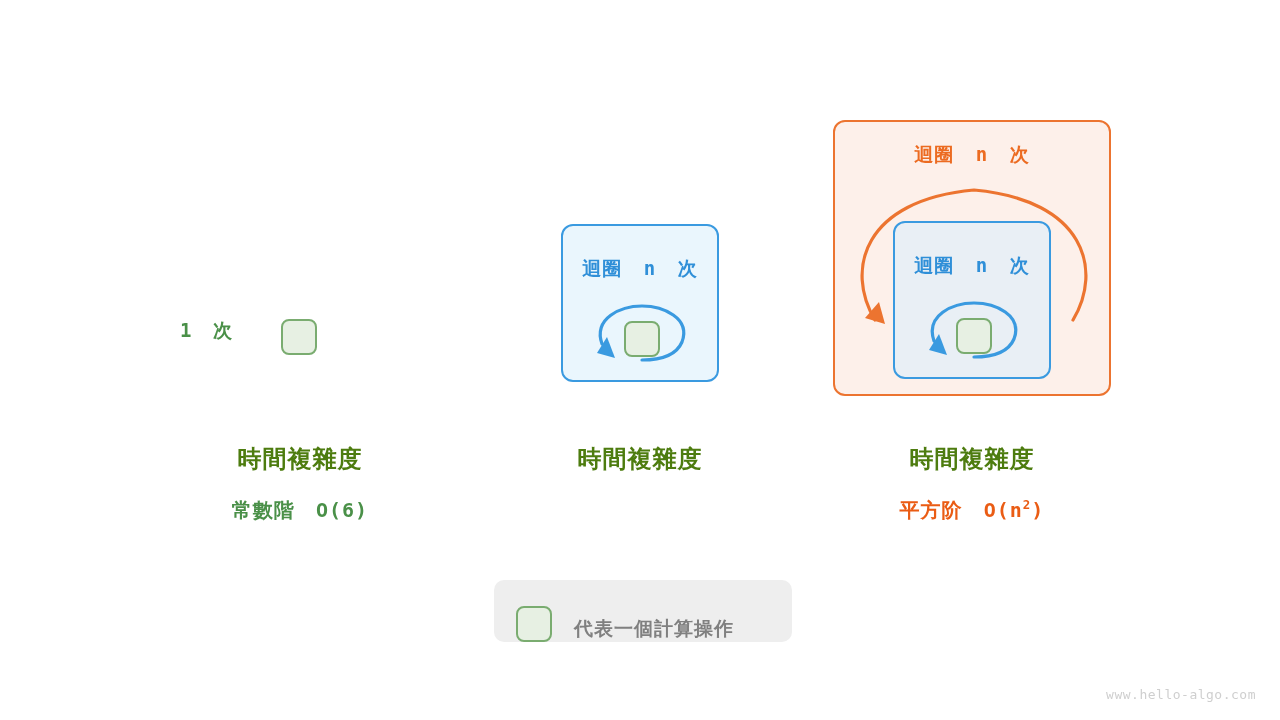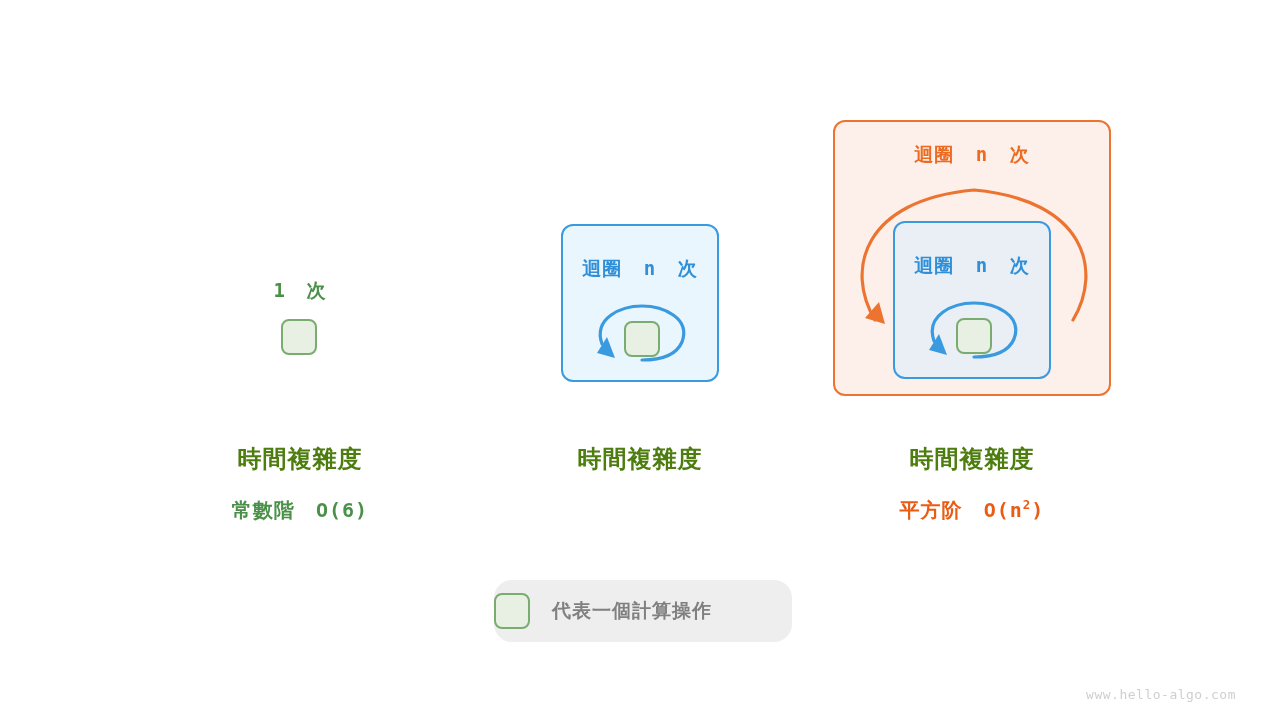--- a/index.html
+++ b/index.html
@@ -34,25 +34,25 @@
   
   .panel { position: absolute; top: 16px; height: 560px; }
   .panel-const  { left: 180px;  width: 240px; }
   .panel-linear { left: 520px;  width: 240px; }
   .panel-quad   { left: 832px;  width: 280px; }
 
   
   .count-label {
     position: absolute;
     width: 100%;
-    text-align: center;
     font-size: 19px;
     font-weight: bold;
     color: #4a9048;
     letter-spacing: 1px;
+    margin-top: 40px;
   }
   .count-label .num {
     font-family: "DejaVu Sans Mono", "Liberation Mono", monospace;
     font-weight: bold;
   }
 
   
   .loop-box {
     position: absolute;
     box-sizing: border-box;
@@ -119,42 +119,43 @@
   .c-orange { color: #ea5c14; }
 
   
   .legend {
     position: absolute;
     left: 494px;
     top: 580px;
     width: 298px;
     height: 62px;
     background: #eeeeee;
-    border-radius: 18px;
+    border-radius: 10px;
     display: flex;
-    align-items: center;
+    align-items: flex-end;
+    padding-left: 22px;
     box-sizing: border-box;
   }
   .legend-swatch {
     width: 36px;
     height: 36px;
     flex: 0 0 auto;
   }
   .legend-text {
     margin-left: 22px;
     font-size: 19px;
     font-weight: bold;
     color: #808080;
     letter-spacing: 1px;
   }
 
   
   .watermark {
     position: absolute;
-    right: 44px;
+    right: 24px;
     bottom: 18px;
     font-family: "DejaVu Sans Mono", "Liberation Mono", monospace;
     font-size: 13px;
     color: #cfcfcf;
     letter-spacing: 0.5px;
   }
 </style>
 </head>
 <body>
 

